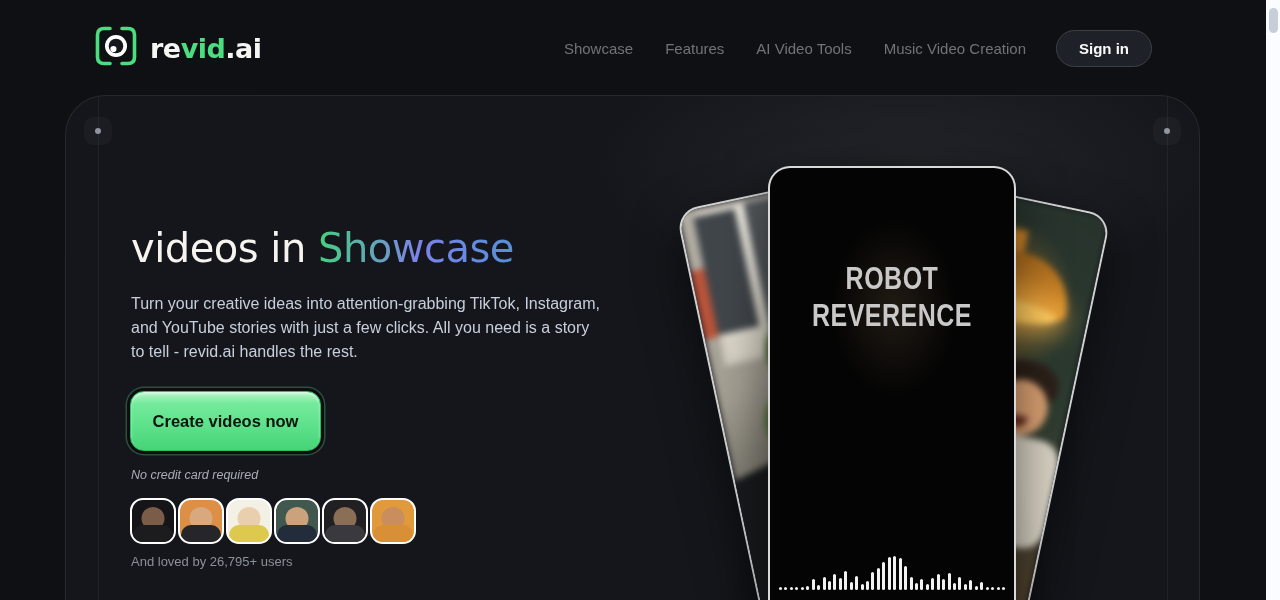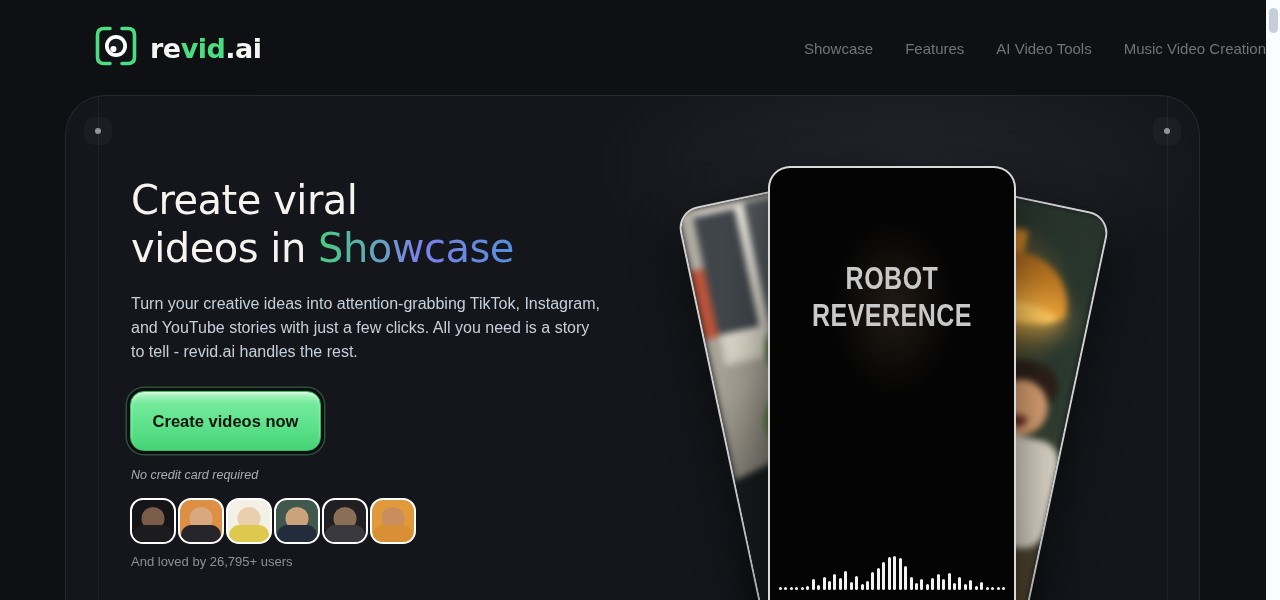--- a/index.html
+++ b/index.html
@@ -212,30 +212,31 @@
       </svg>
     </span>
     <span class="logo-text"><span>re</span><span class="hl">vid</span><span>.ai</span></span>
   </div>
   <nav class="nav-links">
     <span class="nav-link">Showcase</span>
     <span class="nav-link">Features</span>
     <span class="nav-link">AI Video Tools</span>
     <span class="nav-link">Music Video Creation</span>
   </nav>
+  <button class="signin-btn">Sign in</button>
 </header>
 
 <main class="main-card">
   <div class="guide-line left"></div>
   <div class="guide-line right"></div>
   <div class="guide-dot left"></div>
   <div class="guide-dot right"></div>
 
   <section class="hero">
-    <h1 class="hero-title"><span>Create viral</span><br><span>videos in </span><span class="grad">Showcase</span></h1>
+    <h1 class="hero-title"><br><span>videos in </span><span class="grad">Showcase</span></h1>
     <p class="hero-desc">Turn your creative ideas into attention-grabbing TikTok, Instagram, and YouTube stories with just a few clicks. All you need is a story to tell - revid.ai handles the rest.</p>
     <button class="cta-btn">Create videos now</button>
     <div class="cta-note">No credit card required</div>
     <div class="avatar-row">
       <div class="avatar" style="background: rgb(21, 21, 23);">
           <span class="av-head" style="background: rgb(122, 92, 73);"></span>
           <span class="av-shirt" style="background: rgb(28, 28, 31);"></span>
         </div>
       <div class="avatar" style="background: rgb(221, 143, 69);">
           <span class="av-head" style="background: rgb(216, 168, 126);"></span>

